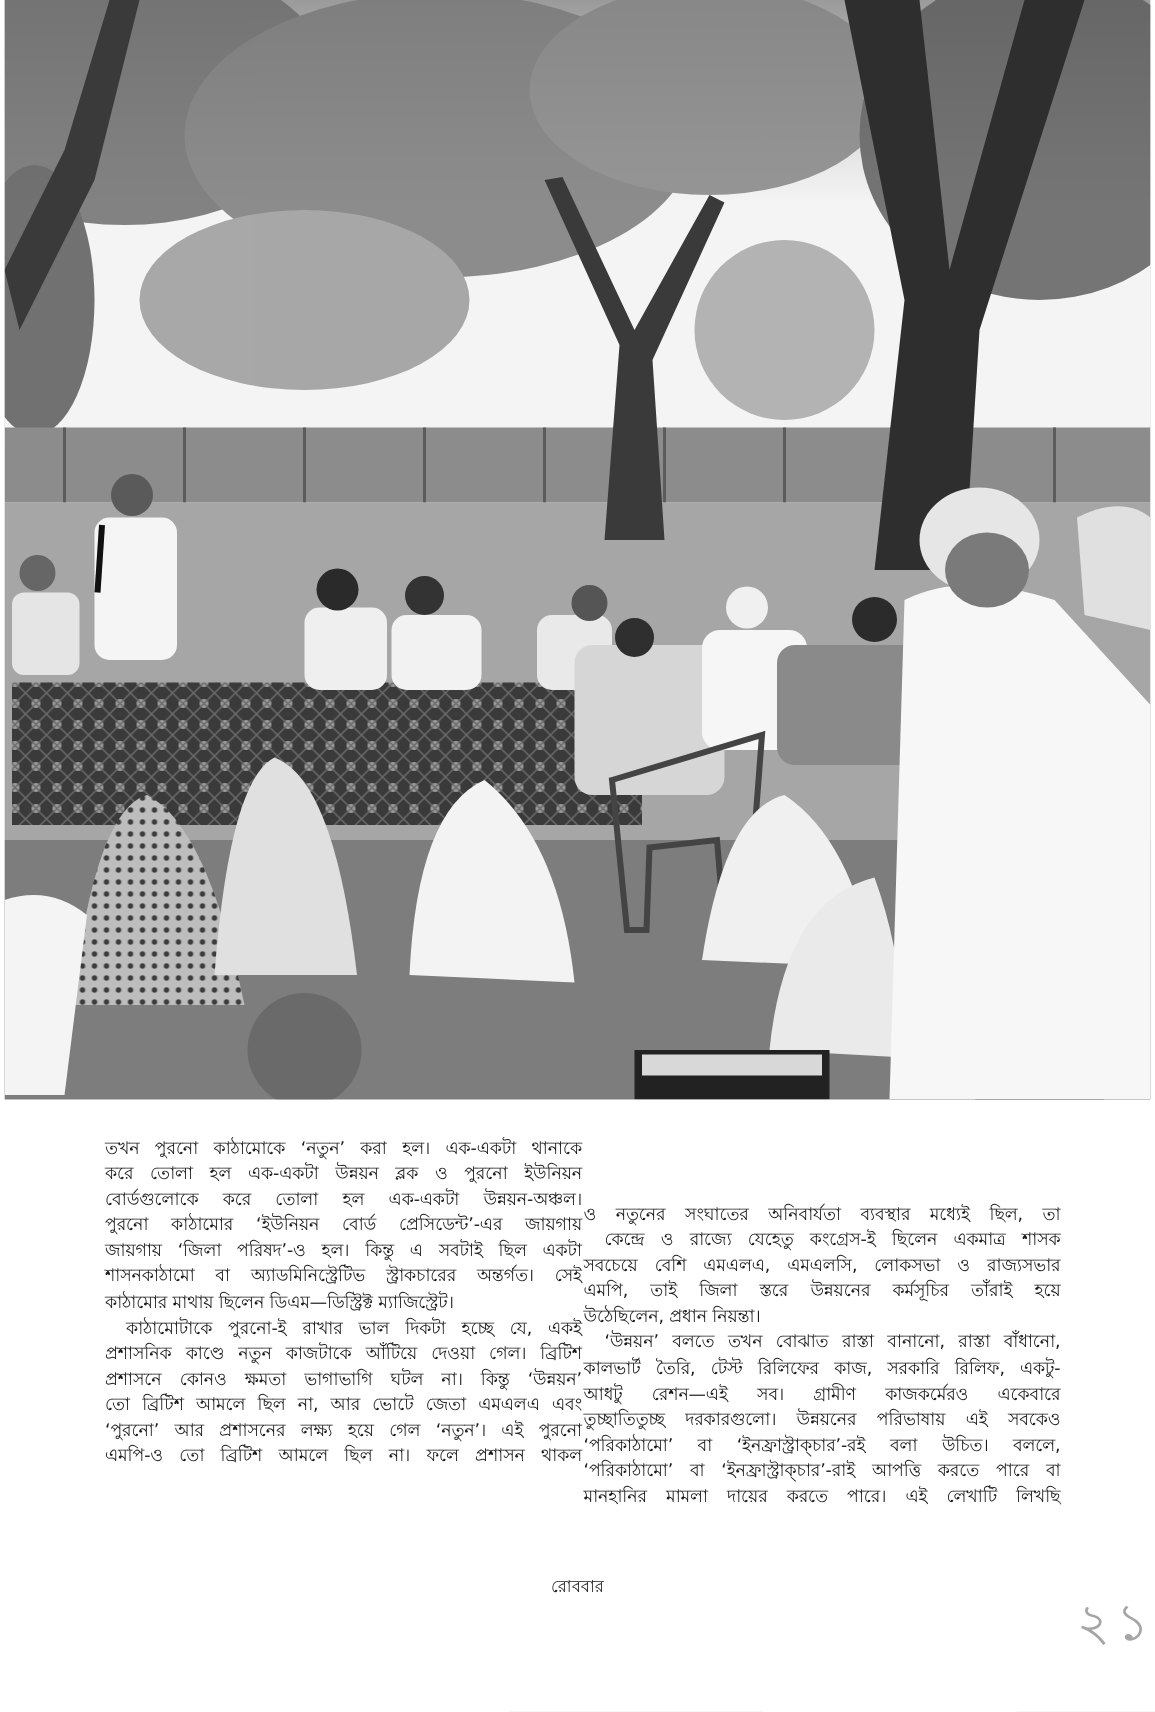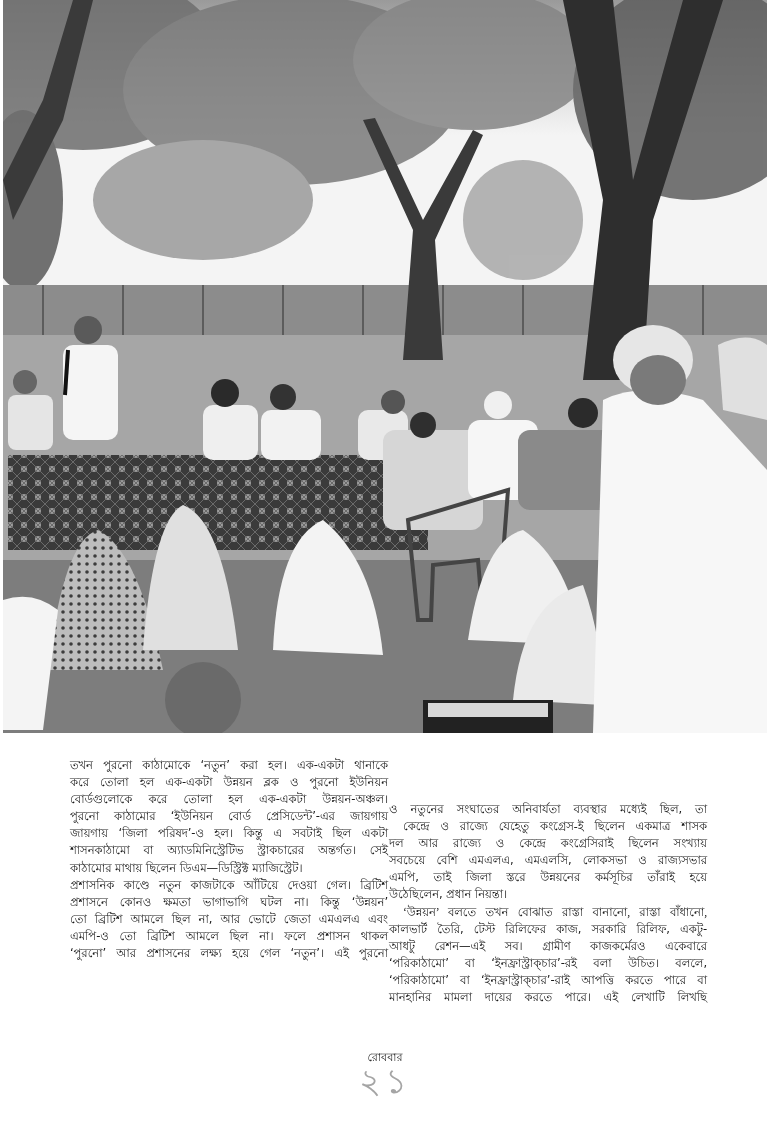--- a/index.html
+++ b/index.html
@@ -5,23 +5,23 @@
     html, body { margin: 0; padding: 0; background: #ffffff; }
     body { width: 770px; height: 1141px; position: relative; overflow: hidden;
            font-family: "DejaVu Sans", "Liberation Sans", sans-serif; color: #1a1a1a; }
     .photo { position: absolute; left: 3px; top: 0; width: 764px; height: 733px; overflow: hidden; background: #d8d8d8; }
     .photo svg { display: block; width: 764px; height: 733px; }
     .column { position: absolute; top: 757px; width: 318px; font-size: 11.6px; line-height: 17.1px; letter-spacing: -0.1px; }
     .col-left { left: 70px; }
     .col-right { left: 389px; margin-top: 44px; }
     .line { display: block; white-space: nowrap; text-align: justify; text-align-last: justify; }
     .line.last { text-align-last: left; }
-    .line.indent { text-indent: 14px; font-family: Liberation Serif, serif; }
+    .line.indent { text-indent: 14px; }
     .footer-label { position: absolute; top: 1049px; left: 0; width: 770px; text-align: center; font-size: 11px; color: #222; }
-    .page-number { position: absolute; top: 1055px; left: 0; width: 770px; text-align: center; font-size: 34px; font-family: "DejaVu Serif", serif; color: #a5a5a5; letter-spacing: 4px; }
+    .page-number { position: absolute; top: 1055px; left: 0; width: 770px; text-align: right; font-size: 34px; font-family: "DejaVu Serif", serif; color: #a5a5a5; letter-spacing: 4px; }
   </style>
 </head>
 <body>
 
 <div class="photo">
   <svg viewBox="0 0 764 733" preserveAspectRatio="none">
     <defs>
       <linearGradient id="sky" x1="0" y1="0" x2="0" y2="1">
         <stop offset="0" stop-color="#9a9a9a"></stop>
         <stop offset="0.35" stop-color="#e6e6e6"></stop>
@@ -119,35 +119,36 @@
 </div>
 
 <div class="column col-left" id="col-left">
     <span class="line">তখন পুরনো কাঠামোকে ‘নতুন’ করা হল। এক-একটা থানাকে</span>
     <span class="line">করে তোলা হল এক-একটা উন্নয়ন ব্লক ও পুরনো ইউনিয়ন</span>
     <span class="line">বোর্ডগুলোকে করে তোলা হল এক-একটা উন্নয়ন-অঞ্চল।</span>
     <span class="line">পুরনো কাঠামোর ‘ইউনিয়ন বোর্ড প্রেসিডেন্ট’-এর জায়গায়</span>
     <span class="line">জায়গায় ‘জিলা পরিষদ’-ও হল। কিন্তু এ সবটাই ছিল একটা</span>
     <span class="line">শাসনকাঠামো বা অ্যাডমিনিস্ট্রেটিভ স্ট্রাকচারের অন্তর্গত। সেই</span>
     <span class="line last">কাঠামোর মাথায় ছিলেন ডিএম—ডিস্ট্রিক্ট ম্যাজিস্ট্রেট।</span>
+    <span class="line indent">কাঠামোটাকে পুরনো-ই রাখার ভাল দিকটা হচ্ছে যে, একই</span>
     <span class="line">প্রশাসনিক কাণ্ডে নতুন কাজটাকে আঁটিয়ে দেওয়া গেল। ব্রিটিশ</span>
     <span class="line">প্রশাসনে কোনও ক্ষমতা ভাগাভাগি ঘটল না। কিন্তু ‘উন্নয়ন’</span>
     <span class="line">তো ব্রিটিশ আমলে ছিল না, আর ভোটে জেতা এমএলএ এবং</span>
+    <span class="line">‘পুরনো’ আর প্রশাসনের লক্ষ্য হয়ে গেল ‘নতুন’। এই পুরনো</span>
     <span class="line">এমপি-ও তো ব্রিটিশ আমলে ছিল না। ফলে প্রশাসন থাকল</span>
-    <span class="line">‘পুরনো’ আর প্রশাসনের লক্ষ্য হয়ে গেল ‘নতুন’। এই পুরনো</span>
   </div>
 <div class="column col-right" id="col-right">
     <span class="line">ও নতুনের সংঘাতের অনিবার্যতা ব্যবস্থার মধ্যেই ছিল, তা</span>
     <span class="line indent">কেন্দ্রে ও রাজ্যে যেহেতু কংগ্রেস-ই ছিলেন একমাত্র শাসক</span>
-    <span class="line">দল আর রাজ্যে ও কেন্দ্রে কংগ্রেসিরাই ছিলেন সংখ্যায়</span>
     <span class="line">সবচেয়ে বেশি এমএলএ, এমএলসি, লোকসভা ও রাজ্যসভার</span>
     <span class="line">এমপি, তাই জিলা স্তরে উন্নয়নের কর্মসূচির তাঁরাই হয়ে</span>
     <span class="line last">উঠেছিলেন, প্রধান নিয়ন্তা।</span>
     <span class="line indent">‘উন্নয়ন’ বলতে তখন বোঝাত রাস্তা বানানো, রাস্তা বাঁধানো,</span>
     <span class="line">কালভার্ট তৈরি, টেস্ট রিলিফের কাজ, সরকারি রিলিফ, একটু-</span>
     <span class="line">আধটু রেশন—এই সব। গ্রামীণ কাজকর্মেরও একেবারে</span>
+    <span class="line">তুচ্ছাতিতুচ্ছ দরকারগুলো। উন্নয়নের পরিভাষায় এই সবকেও</span>
     <span class="line">‘পরিকাঠামো’ বা ‘ইনফ্রাস্ট্রাক্‌চার’-রই বলা উচিত। বললে,</span>
     <span class="line">‘পরিকাঠামো’ বা ‘ইনফ্রাস্ট্রাক্‌চার’-রাই আপত্তি করতে পারে বা</span>
     <span class="line">মানহানির মামলা দায়ের করতে পারে। এই লেখাটি লিখছি</span>
   </div>
 
 <div class="footer-label">রোববার</div>
 <div class="page-number">২১</div>
 
 </body></html>

